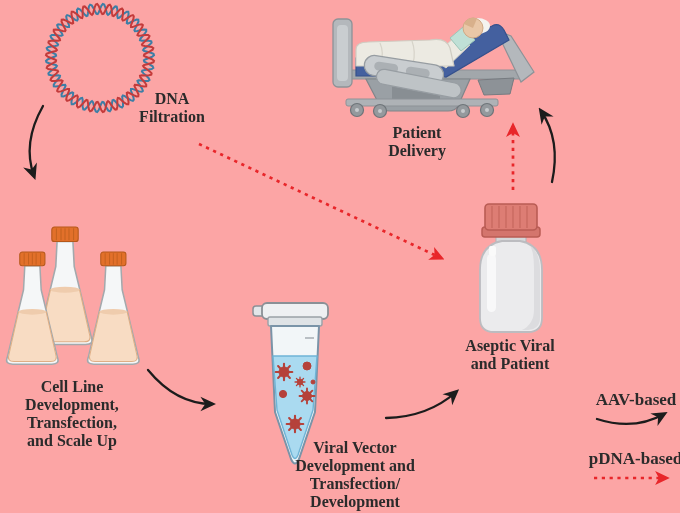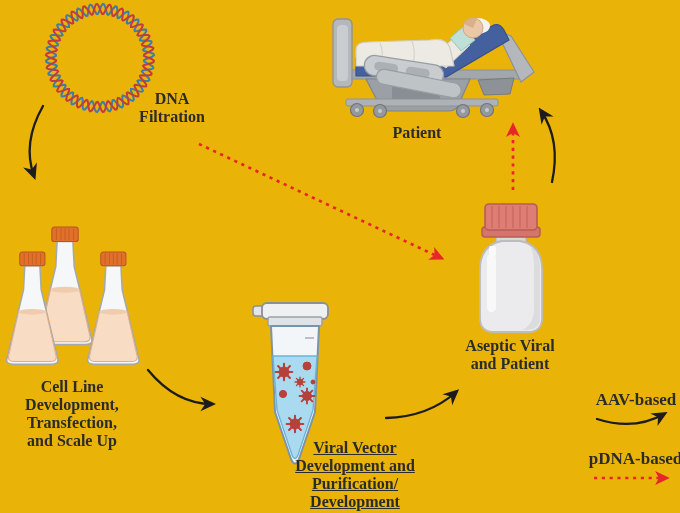--- a/index.html
+++ b/index.html
@@ -1,16 +1,16 @@
 <!DOCTYPE html>
 <html style="--aav-arrow: #1c1c1c; --pdna-arrow: #e8262a; --label-text: #2b2b2b; --plasmid-red: #c43b3b; --plasmid-blue: #3d7ea6; --flask-cap: #e2702a; --flask-liquid: #f8dcc3; --tube-liquid: #aadaf0; --virus-red: #b5413a; --bottle-cap: #dd7d74; --mattress-blue: #44609f;"><head>
 <meta charset="utf-8">
 <style>
   html,body{margin:0;padding:0;background:#fff;}
-  .canvas{position:relative;width:680px;height:513px;background:#eab308;overflow:hidden;
+  .canvas{position:relative;width:680px;height:513px;background:#fca5a5;overflow:hidden;
           font-family:"Liberation Serif",serif;}
   .canvas svg{position:absolute;left:0;top:0;}
   .label{position:absolute;text-align:center;color:var(--label-text,#2b2b2b);
          font-weight:700;font-size:16px;line-height:1.13;}
   .label.legend{font-size:17px;}
   .arrow-black{fill:none;stroke:var(--aav-arrow,#1c1c1c);stroke-width:2.3;stroke-linecap:round;}
   .arrow-red{fill:none;stroke:var(--pdna-arrow,#e8262a);stroke-width:2.7;stroke-dasharray:3.2 4.6;}
   .mk-black{fill:var(--aav-arrow,#1c1c1c);}
   .mk-red{fill:var(--pdna-arrow,#e8262a);}
   .plasmid-red{fill:none;stroke:var(--plasmid-red,#c43b3b);stroke-width:2;}
@@ -158,34 +158,35 @@
   <div>Filtration</div>
 </div>
 
 <div class="label" style="left:-3px;top:378px;width:150px;">
   <div>Cell Line</div>
   <div>Development,</div>
   <div>Transfection,</div>
   <div>and Scale Up</div>
 </div>
 
-<div class="label" style="left:280px;top:439px;width:150px;text-decoration:underline;">
+<div class="label" style="left:280px;top:439px;width:150px;">
   <div>Viral Vector</div>
   <div>Development and</div>
-  <div>Purification/</div>
+  <div>Transfection/</div>
   <div>Development</div>
 </div>
 
 <div class="label" style="left:435px;top:337px;width:150px;">
   <div>Aseptic Viral</div>
   <div>and Patient</div>
 </div>
 
 <div class="label" style="left:342px;top:113px;width:150px;margin-top:11px;">
   <div>Patient</div>
+  <div>Delivery</div>
 </div>
 
 <div class="label legend" style="left:561px;top:390px;width:150px;">
   <div>AAV-based</div>
 </div>
 
 <div class="label legend" style="left:558px;top:449px;width:155px;">
   <div>pDNA-based</div>
 </div>
 

